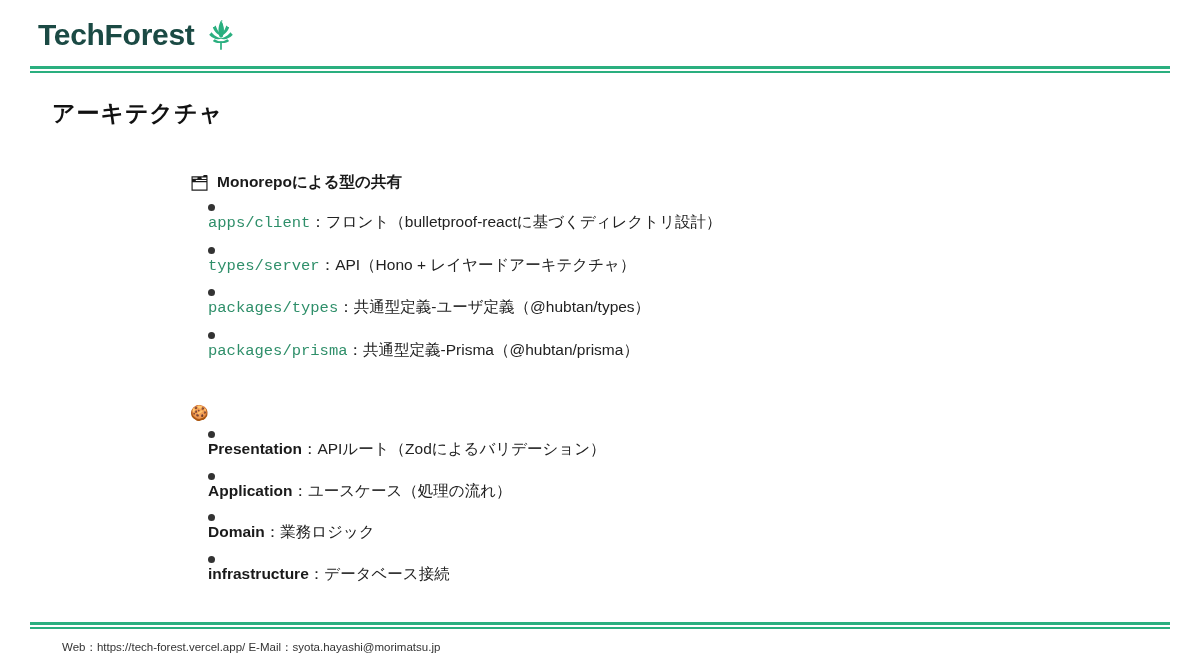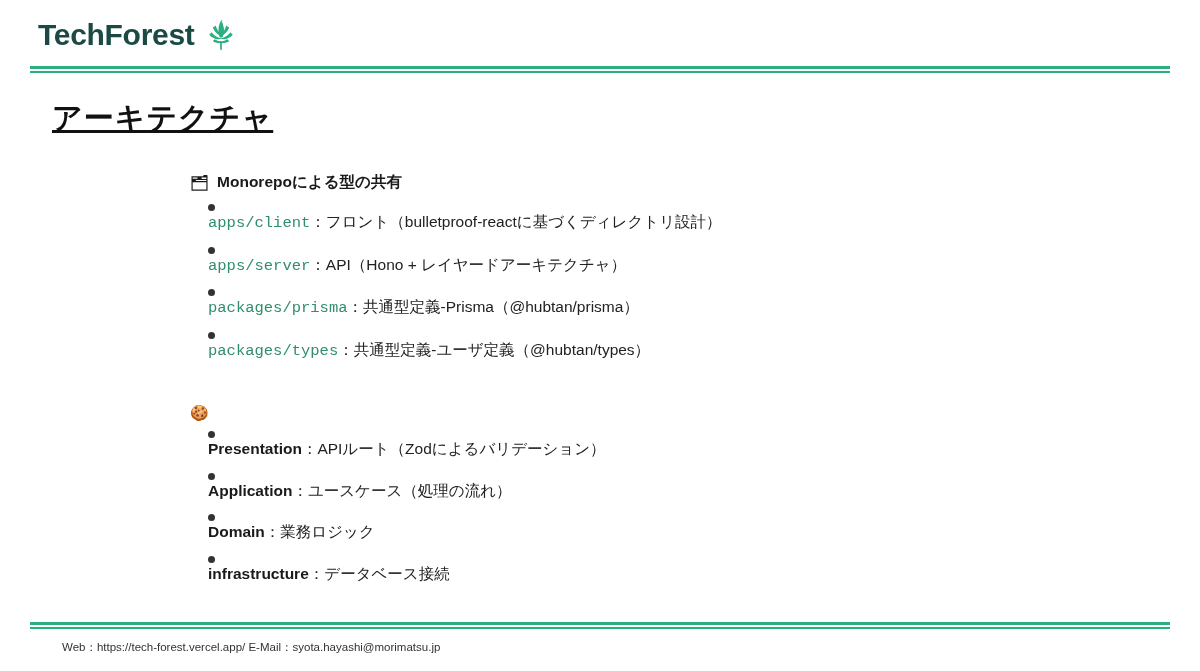--- a/index.html
+++ b/index.html
@@ -62,25 +62,24 @@
   .rule-thin {
     height: 2px;
     background: #2aaf7f;
   }
 
   
   .slide-title {
     position: absolute;
     left: 52px;
     top: 98px;
-    font-size: 30px;
+    font-size: 23px;
     font-weight: bold;
     color: #111111;
     letter-spacing: 1px;
-    text-decoration: underline;
   }
 
   
   .content {
     position: absolute;
     left: 190px;
     top: 172px;
     right: 40px;
   }
   .section {
@@ -198,29 +197,29 @@
         <span class="emoji">🗂</span>
         <span>Monorepoによる型の共有</span>
       </div>
       <ul class="bullets">
         <li>
           <span class="dot"></span>
           <span><span class="mono">apps/client</span><span class="rest">：フロント（bulletproof-reactに基づくディレクトリ設計）</span></span>
         </li>
         <li>
           <span class="dot"></span>
-          <span><span class="mono">apps/server</span><span class="rest">：API（Hono + レイヤードアーキテクチャ）</span></span>
+          <span><span class="mono">types/server</span><span class="rest">：API（Hono + レイヤードアーキテクチャ）</span></span>
+        </li>
+        <li>
+          <span class="dot"></span>
+          <span><span class="mono">packages/types</span><span class="rest">：共通型定義-ユーザ定義（@hubtan/types）</span></span>
         </li>
         <li>
           <span class="dot"></span>
           <span><span class="mono">packages/prisma</span><span class="rest">：共通型定義-Prisma（@hubtan/prisma）</span></span>
-        </li>
-        <li>
-          <span class="dot"></span>
-          <span><span class="mono">packages/types</span><span class="rest">：共通型定義-ユーザ定義（@hubtan/types）</span></span>
         </li>
       </ul>
     </div>
 
     <div class="section section-2">
       <div class="section-heading">
         <span class="emoji">🍪</span>
       </div>
       <ul class="bullets">
         <li>

